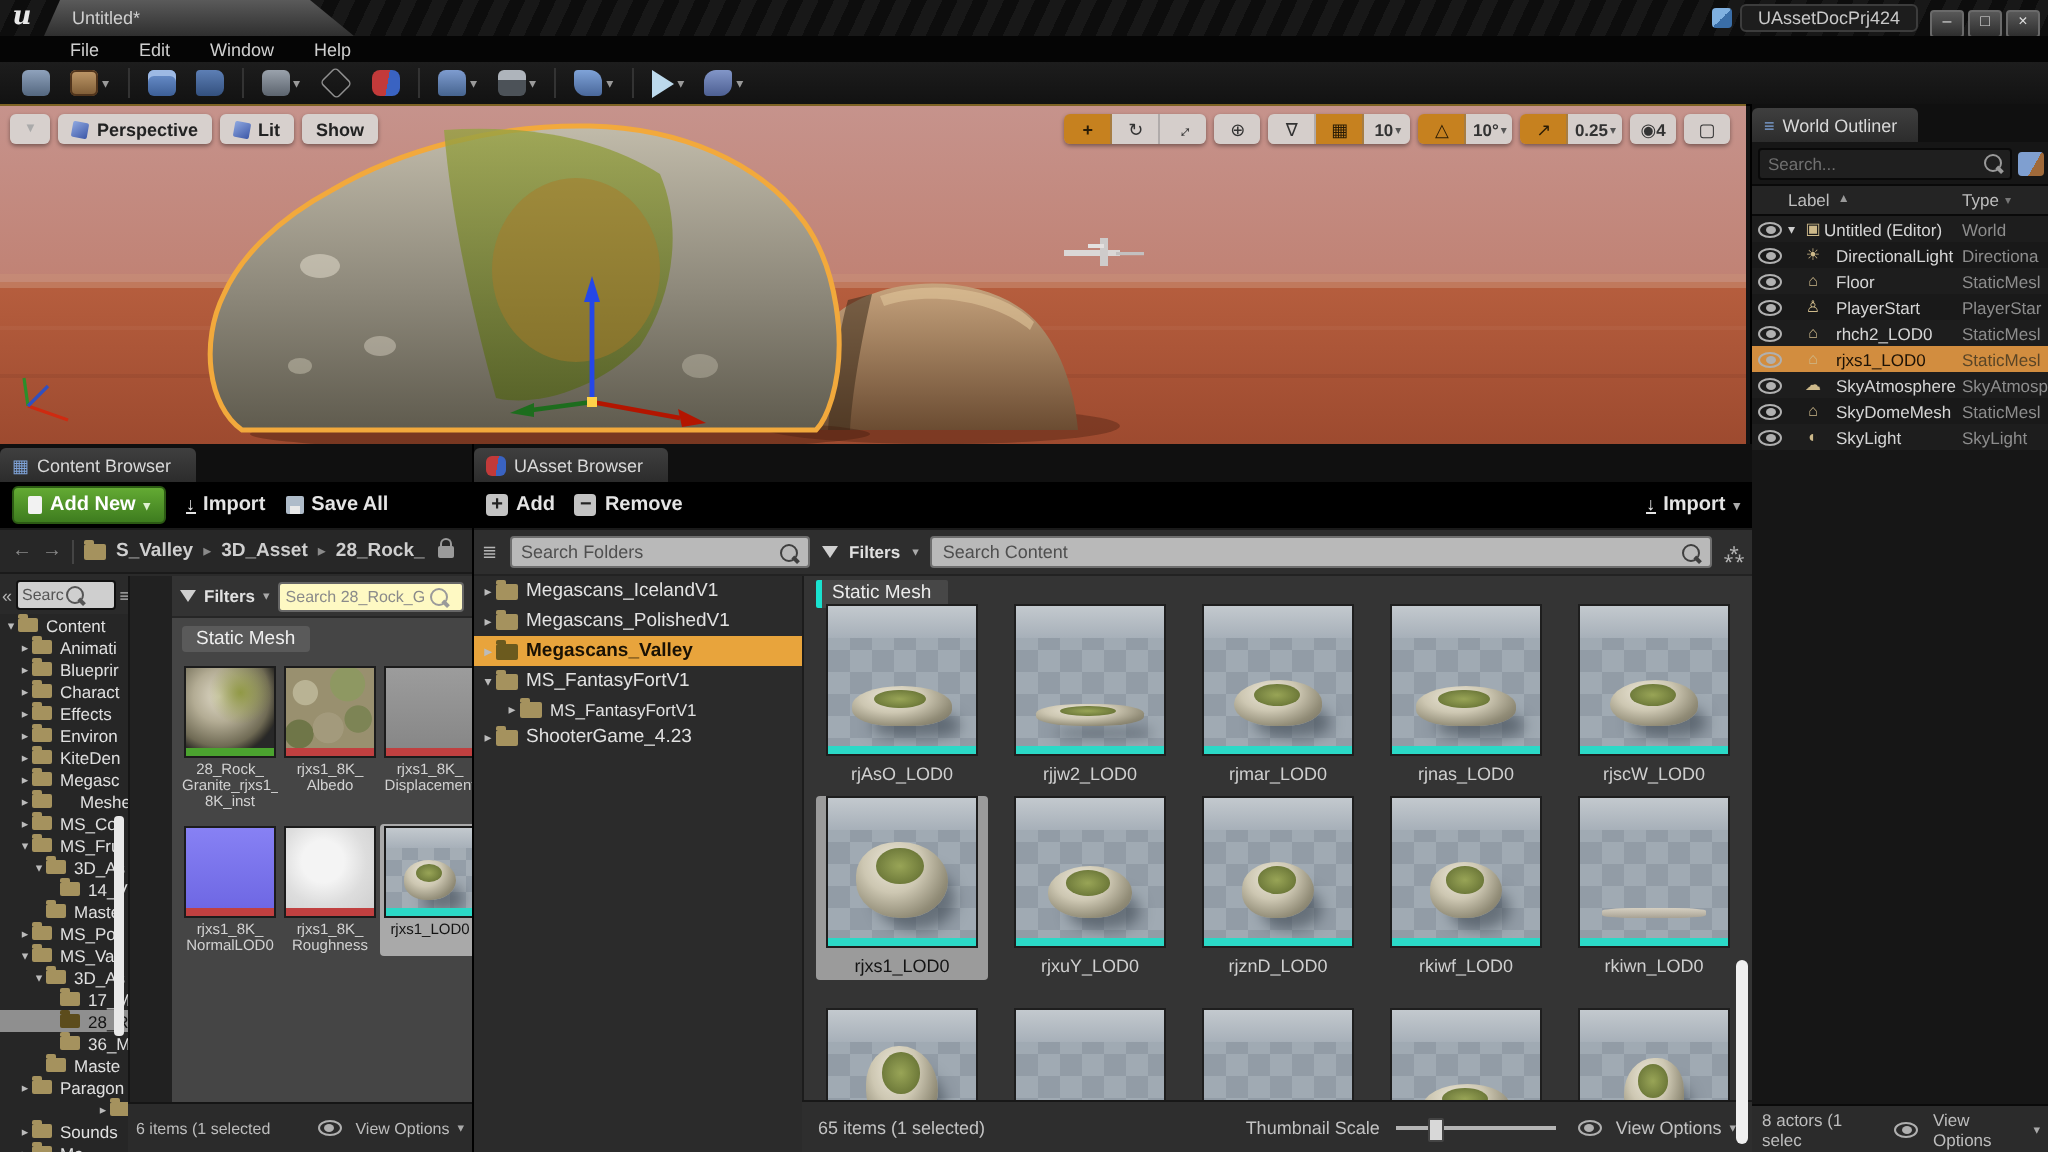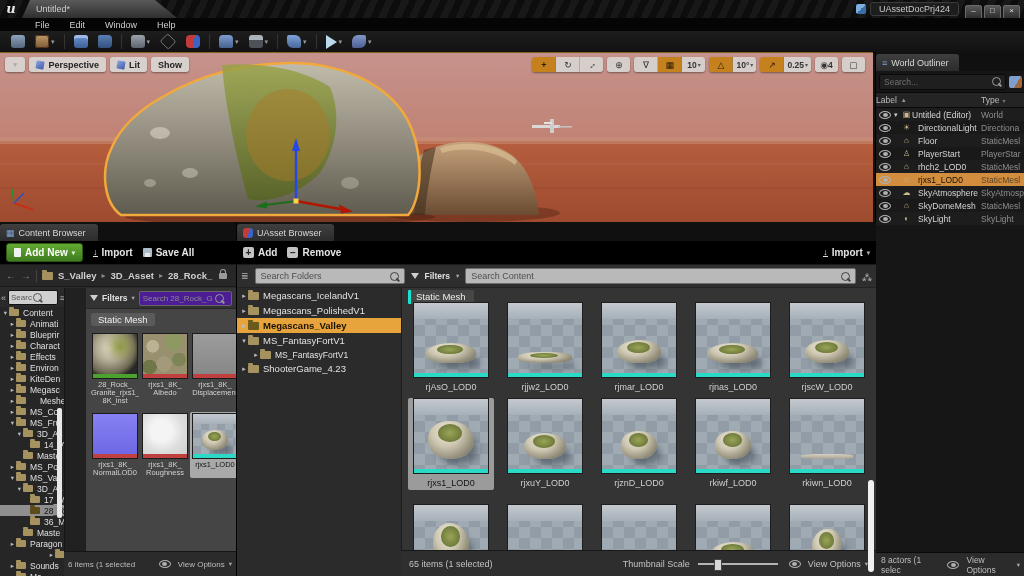--- a/index.html
+++ b/index.html
@@ -60,21 +60,21 @@
   .ol-tab .ti{color:#7fa3d8;font-size:9px;}
   .ol-search{height:21px;display:flex;align-items:center;padding:0 3px;gap:3px;}
   .searchbox{flex:1;height:14px;background:#1f1f1f;border:1px solid #090909;border-radius:2px;color:#707070;
     font-size:8.5px;display:flex;align-items:center;padding:0 4px;gap:3px;}
   .searchbox .ph{flex:1;overflow:hidden;white-space:nowrap;}
   .mag{width:7px;height:7px;border:1.4px solid #9a9a9a;border-radius:50%;position:relative;flex:none;}
   .mag::after{content:'';position:absolute;width:4px;height:1.5px;background:#9a9a9a;transform:rotate(45deg);left:5px;top:6px;}
   .ol-addico{width:13px;height:12px;background:linear-gradient(120deg,#7f9fd0 60%,#a06a3a 60%);border-radius:2px;flex:none;}
   .ol-header{height:14px;background:#242424;border-top:1px solid #090909;border-bottom:1px solid #090909;
     display:flex;align-items:center;color:#bdbdbd;font-size:8.5px;}
-  .ol-header .c1{flex:1;display:flex;gap:4px;align-items:center;}
+  .ol-header .c1{padding-left:18px;flex:1;display:flex;gap:4px;align-items:center;}
   .ol-header .c2{width:44px;display:flex;gap:3px;align-items:center;}
   .ol-row{height:13px;display:flex;align-items:center;font-size:8.5px;color:#d6d6d6;}
   .ol-row:nth-child(odd){background:#1d1d1d;}
   .ol-row:nth-child(even){background:#191919;}
   .ol-row.sel{background:#d28d3f;color:#1c1206;}
   .ol-row.sel .t{color:#5a4526;}
   .eye{width:10px;height:6px;border:1px solid #b0b0b0;border-radius:50%;position:relative;margin:0 3px;flex:none;}
   .eye::after{content:'';position:absolute;inset:1px 2.5px;background:#b0b0b0;border-radius:50%;}
   .ol-row .exp{width:7px;font-size:7px;color:#ccc;}
   .ol-row .ic{width:11px;text-align:center;font-size:8px;color:#cdb98a;flex:none;}
@@ -116,21 +116,21 @@
   .cbt-row.sel{background:#8f8f8f;color:#141414;}
   .cbt-row .ar{width:7px;font-size:6.5px;color:#bbb;text-align:center;flex:none;}
   .cbt-row .fold{width:10px;height:7px;margin-right:2px;}
   .cb-divider{position:absolute;left:64px;top:0;width:22px;bottom:0;background:#212121;border-left:1px solid #151515;border-right:1px solid #151515;}
   .cb-treescroll{position:absolute;left:57px;top:120px;width:5px;height:110px;background:#e8e8e8;border-radius:2px;}
   .cb-assets{position:absolute;left:86px;top:0;right:0;bottom:24px;background:#454545;overflow:hidden;}
   .cb-filterrow{height:20px;background:#333;display:flex;align-items:center;gap:4px;padding:0 4px;border-bottom:1px solid #262626;}
   .funnel{width:0;height:0;border-left:4px solid transparent;border-right:4px solid transparent;border-top:6px solid #cfcfcf;}
   .flt-lbl{color:#e0e0e0;font-size:8.5px;font-weight:bold;}
   .car{color:#aaa;font-size:6.5px;}
-  .cb-search{flex:1;height:13px;background:#4c1d95;border:1px solid #666;border-radius:2px;color:#8a8a8a;font-size:8px;
+  .cb-search{flex:1;height:13px;background:#fef9c3;border:1px solid #666;border-radius:2px;color:#8a8a8a;font-size:8px;
     display:flex;align-items:center;padding:0 3px;gap:2px;overflow:hidden;}
   .chip{display:inline-block;background:#5a5a5a;border-radius:2px;color:#efefef;font-size:9.5px;padding:1px 7px;margin:4px 0 2px 5px;}
   .cb-grid{display:grid;grid-template-columns:repeat(3,48px);gap:6px 2px;padding:4px 0 0 4px;}
   .cb-card{width:48px;display:flex;flex-direction:column;align-items:center;border-radius:2px;padding:1px;}
   .cb-card.sel{background:#a9a9a9;}
   .cb-thumb{width:44px;height:44px;position:relative;overflow:hidden;border:1px solid #1c1c1c;}
   .bar{position:absolute;left:0;right:0;bottom:0;height:4px;}
   .cb-label{margin-top:2px;text-align:center;font-size:7.5px;line-height:8px;color:#d2d2d2;width:48px;overflow:hidden;}
   .cb-card.sel .cb-label{color:#141414;}
   .t-material{background:radial-gradient(circle at 62% 28%, rgba(140,150,60,.9) 0%, rgba(140,150,60,0) 38%),

